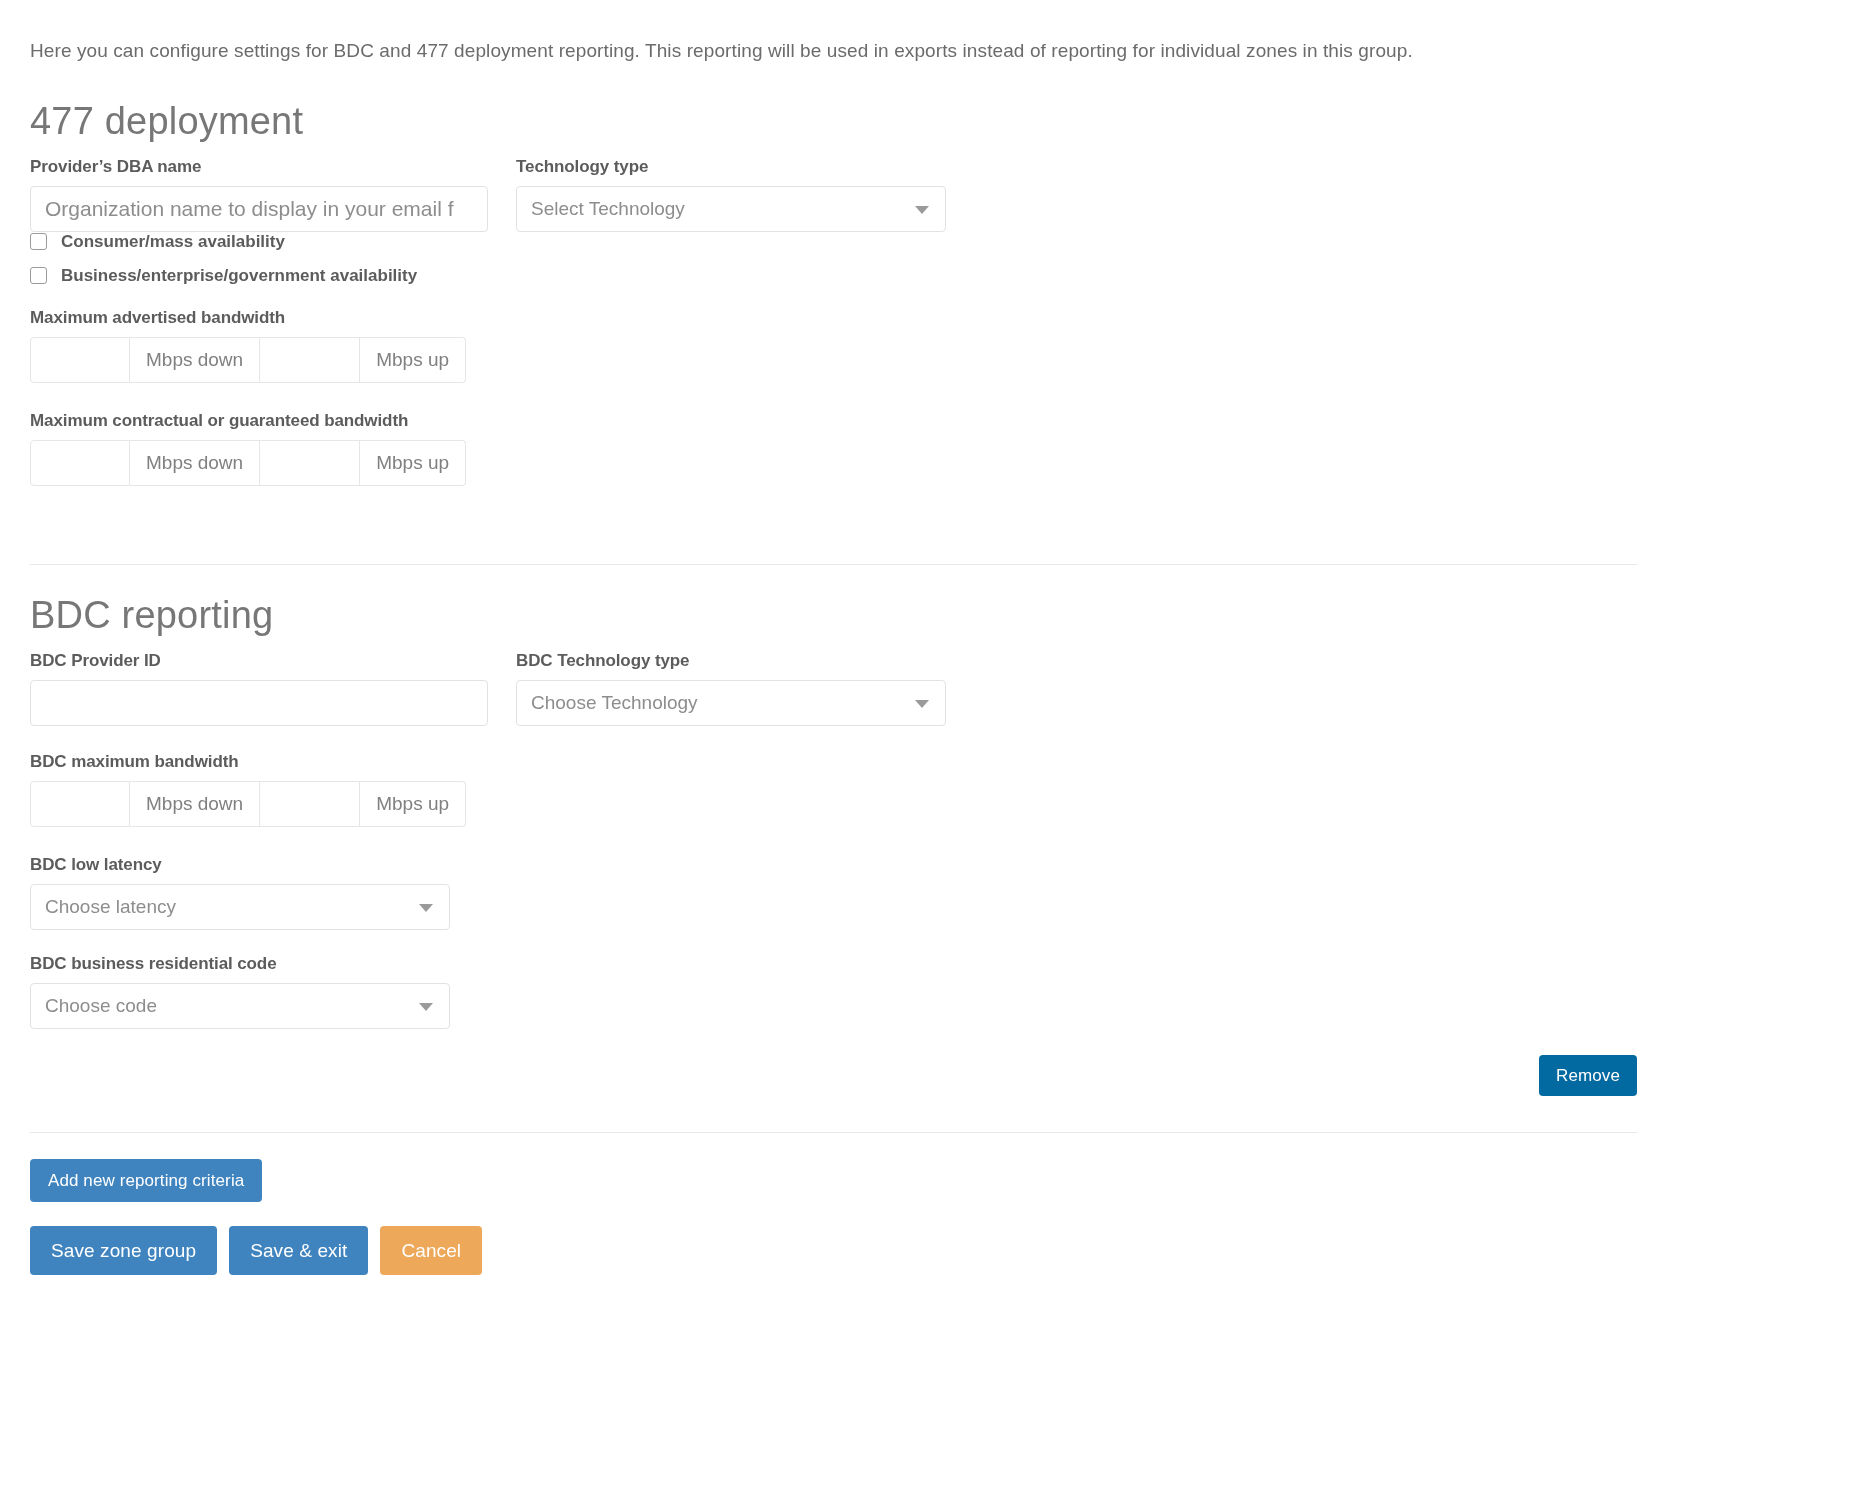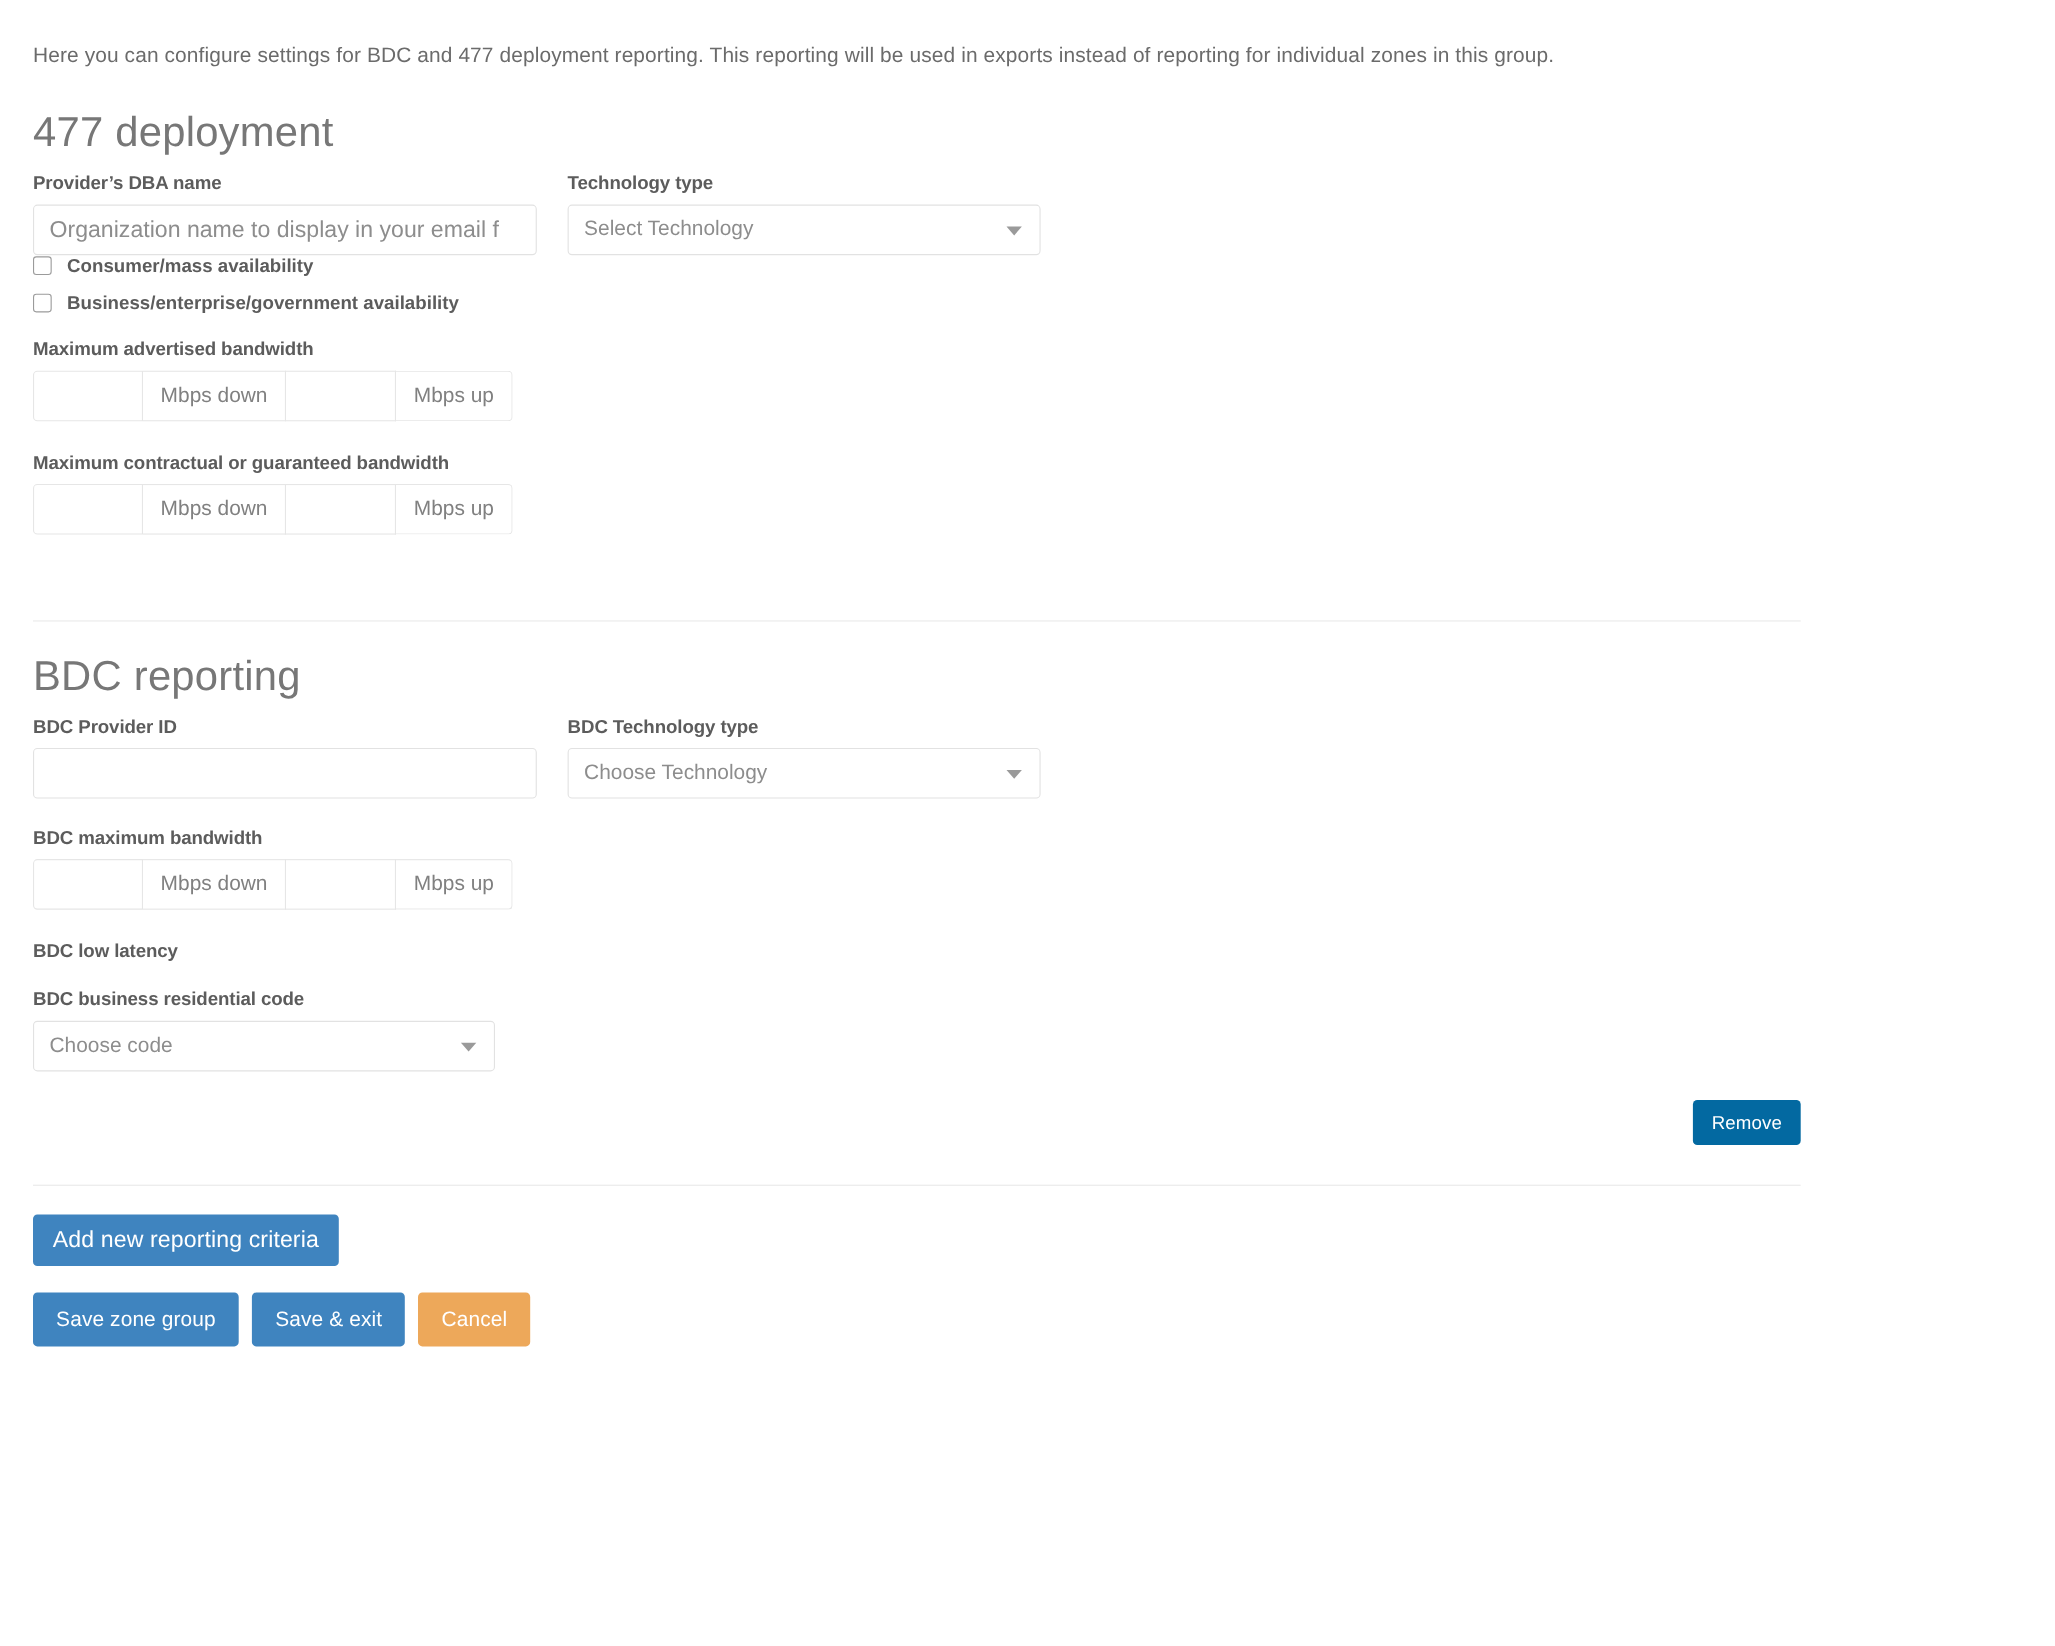--- a/index.html
+++ b/index.html
@@ -267,39 +267,43 @@
     <div class="bw-group">
       <input class="bw-input first" type="text" style="">
       <span class="bw-addon">Mbps down</span>
       <input class="bw-input second" type="text" style="">
       <span class="bw-addon last">Mbps up</span>
     </div>
   </div>
 
   <div class="block-tight">
     <label class="field-label">BDC low latency</label>
+    <div class="select-box" style="width:420px;">
+      <span>Choose latency</span>
+      <span class="caret"></span>
+    </div>
   </div>
 
   <div class="block-tight">
     <label class="field-label">BDC business residential code</label>
     <div class="select-box" style="width:420px;">
       <span>Choose code</span>
       <span class="caret"></span>
     </div>
   </div>
 
   <div class="remove-wrap">
     <button class="btn btn-danger">Remove</button>
   </div>
 
   <div class="spacer-36"></div>
   <hr class="divider">
 
   <div style="margin-top:26px;">
-    <button class="btn btn-primary" style="font-size:21px;padding:13px 18px;">Add new reporting criteria</button>
+    <button class="btn btn-primary" style="font-size:17px;padding:13px 18px;">Add new reporting criteria</button>
   </div>
 
   <div class="btn-row" style="margin-top:24px;">
     <button class="btn btn-primary">Save zone group</button>
     <button class="btn btn-primary">Save &amp; exit</button>
     <button class="btn btn-warn">Cancel</button>
   </div>
 
 </div>
 

